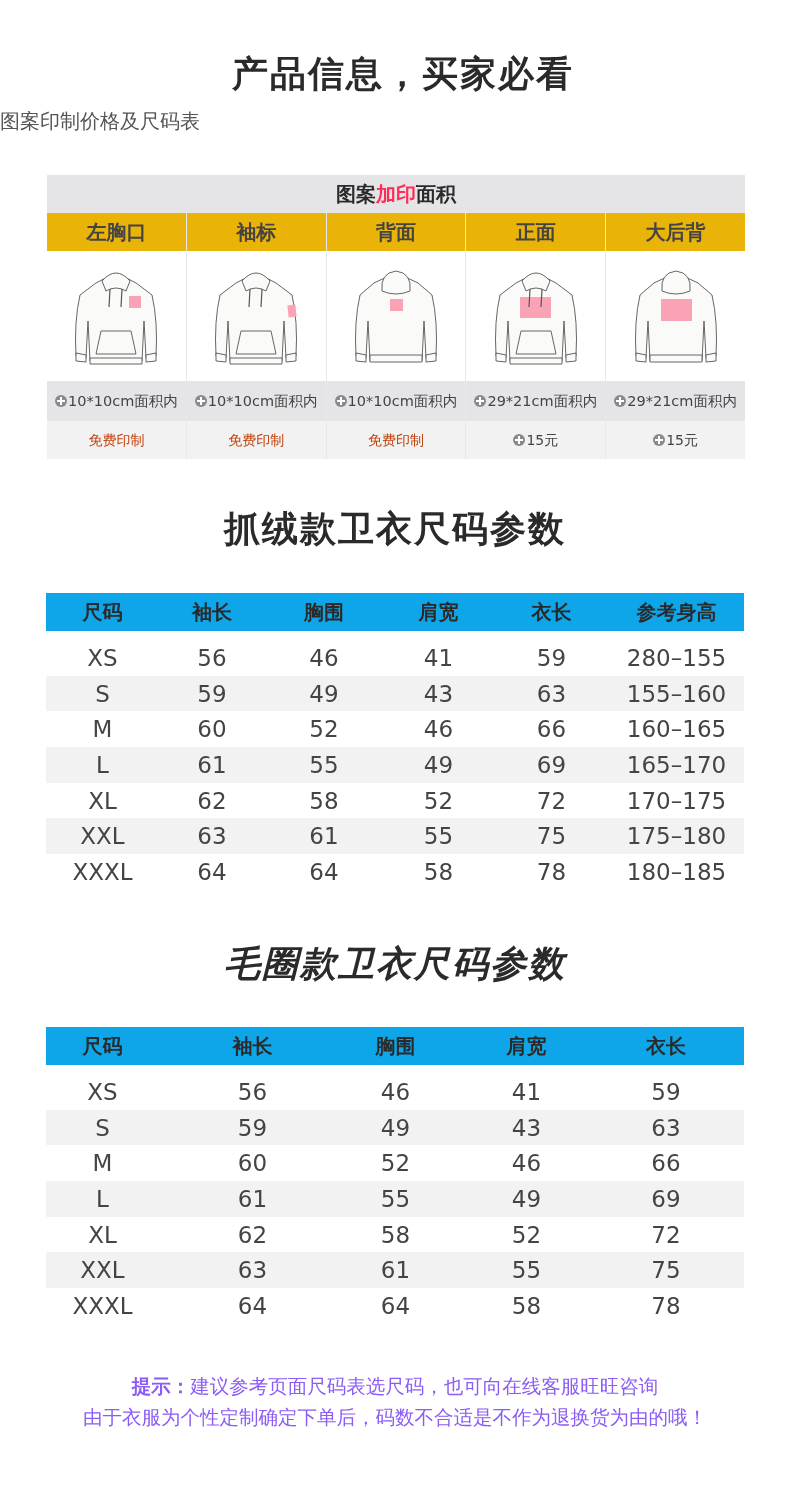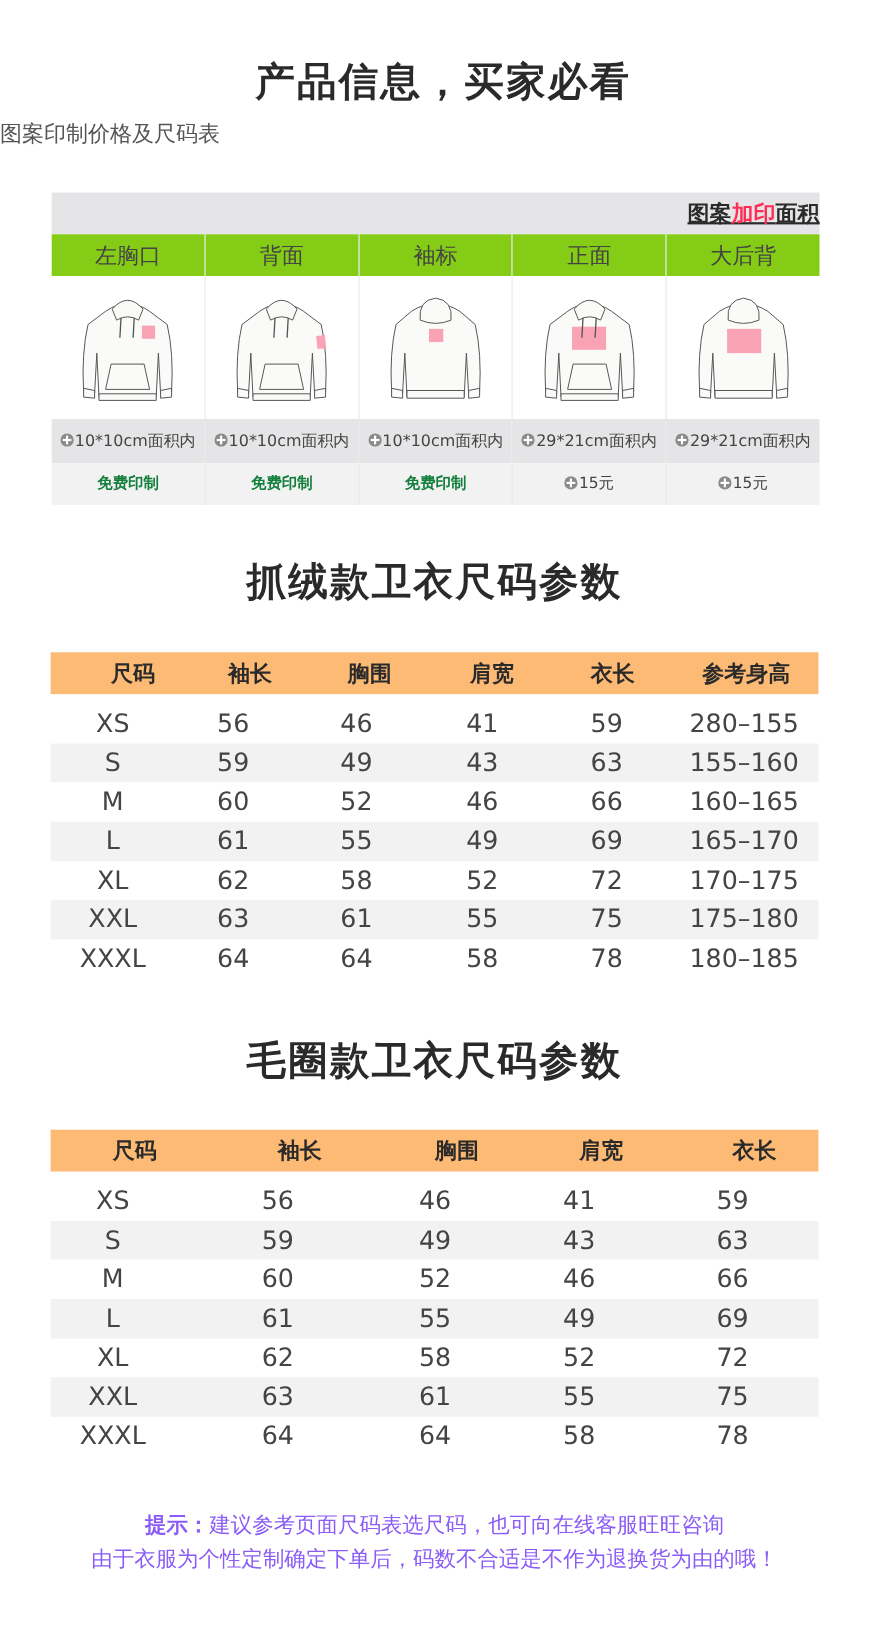--- a/index.html
+++ b/index.html
@@ -6,42 +6,42 @@
   html, body { width: 790px; height: 1486px; background: #ffffff; overflow: hidden; }
   body { font-family: "DejaVu Sans", "Liberation Sans", sans-serif; color: #333; position: relative; }
 
   .main-title { position: absolute; top: 50px; left: 0; width: 790px; text-align: center;
     font-size: 36px; font-weight: bold; color: #2a2a2a; letter-spacing: 2px; padding-left: 16px; }
   .sub-title { position: absolute; top: 108px; left: 0; width: 790px; text-align: left;
     font-size: 20px; color: #555; }
 
   
   .print-table { position: absolute; top: 175px; left: 47px; width: 698px; }
-  .print-head { height: 38px; background: #e5e5e7; text-align: right; line-height: 38px;
-    font-size: 20px; font-weight: bold; color: #2a2a2a; text-decoration: underline; }
+  .print-head { height: 38px; background: #e5e5e7; text-align: center; line-height: 38px;
+    font-size: 20px; font-weight: bold; color: #2a2a2a; }
   .print-head .hl { color: #ff2d55; }
   .print-row { display: flex; }
   .print-row .cell { flex: 1; text-align: center; border-left: 1px solid #e8e8e8; }
   .print-row .cell:first-child { border-left: none; }
-  .pos-row .cell { height: 38px; line-height: 38px; background: #84cc16; font-size: 20px; color: #444; }
+  .pos-row .cell { height: 38px; line-height: 38px; background: #eab308; font-size: 20px; color: #444; font-weight: bold; }
   .img-row .cell { height: 130px; background: #fff; display: flex; align-items: center; justify-content: center; }
   .area-row .cell { height: 40px; line-height: 40px; background: #e5e5e7; font-size: 14.5px; color: #444; white-space: nowrap; }
   .price-row .cell { height: 38px; line-height: 38px; background: #f2f2f2; font-size: 14px; color: #444; }
-  .price-row .free { color: #15803d; font-weight: bold; }
+  .price-row .free { color: #c2410c; font-weight: normal; }
   .plus { display: inline-block; width: 12px; height: 12px; border-radius: 50%; background: #8a8a8a;
     position: relative; vertical-align: -1px; margin-right: 1px; }
   .plus::before { content: ""; position: absolute; left: 2px; top: 5px; width: 8px; height: 2px; background: #fff; }
   .plus::after { content: ""; position: absolute; left: 5px; top: 2px; width: 2px; height: 8px; background: #fff; }
 
   .section-title { position: absolute; left: 0; width: 790px; text-align: center;
     font-size: 36px; font-weight: bold; color: #2a2a2a; letter-spacing: 2px; }
 
   .size-table { position: absolute; left: 46px; width: 698px; }
-  .size-table .hdr { display: flex; height: 38px; background: #fdba74; align-items: center;
-    font-size: 20px; font-weight: bold; color: #2a2a2a; padding-left: 20px; }
+  .size-table .hdr { display: flex; height: 38px; background: #0ea5e9; align-items: center;
+    font-size: 20px; font-weight: bold; color: #2a2a2a; }
   .size-table .row { display: flex; height: 35.7px; align-items: center; font-size: 23px; color: #444; }
   .size-table .row.alt { background: #f2f2f2; }
   .size-table .c { text-align: center; }
 
   .t1 .c0 { width: 113px; } .t1 .c1 { width: 106px; } .t1 .c2 { width: 118px; }
   .t1 .c3 { width: 111px; } .t1 .c4 { width: 115px; } .t1 .c5 { width: 135px; }
 
   .t2 .c0 { width: 113px; } .t2 .c1 { width: 187px; } .t2 .c2 { width: 99px; }
   .t2 .c3 { width: 163px; } .t2 .c4 { width: 116px; }
 
@@ -54,22 +54,22 @@
 
 <div class="main-title">产品信息，买家必看</div>
 <div class="sub-title">图案印制价格及尺码表</div>
 
 <div class="print-table">
   <div class="print-head">
     <span>图案</span><span class="hl">加印</span><span>面积</span>
   </div>
   <div class="print-row pos-row">
     <div class="cell">左胸口</div>
+    <div class="cell">袖标</div>
     <div class="cell">背面</div>
-    <div class="cell">袖标</div>
     <div class="cell">正面</div>
     <div class="cell">大后背</div>
   </div>
   <div class="print-row img-row">
 
     <div class="cell">
       <svg width="100" height="110" viewBox="0 0 100 110">
         <g fill="#fafaf8" stroke="#555" stroke-width="0.9">
           <path d="M30 22 Q50 8 70 22 L86 34 Q92 60 90 95 L80 97 L78 60 L76 100 L24 100 L22 60 L20 97 L10 95 Q8 60 14 34 Z"></path>
           <path d="M36 20 Q50 4 64 20 L60 30 Q50 24 40 30 Z"></path>
@@ -220,21 +220,21 @@
   <div class="row">
     <div class="c c0">XXXL</div>
       <div class="c c1">64</div>
       <div class="c c2">64</div>
       <div class="c c3">58</div>
       <div class="c c4">78</div>
       <div class="c c5">180–185</div>
   </div>
 </div>
 
-<div class="section-title" style="top:940px;">毛圈款卫衣尺码参数</div>
+<div class="section-title" style="top:940px;font-style:italic;">毛圈款卫衣尺码参数</div>
 <div class="size-table t2" style="top:1027px;">
   <div class="hdr">
     <div class="c c0">尺码</div>
     <div class="c c1">袖长</div>
     <div class="c c2">胸围</div>
     <div class="c c3">肩宽</div>
     <div class="c c4">衣长</div>
   </div>
   <div style="height:9px"></div>
   <div class="row">

